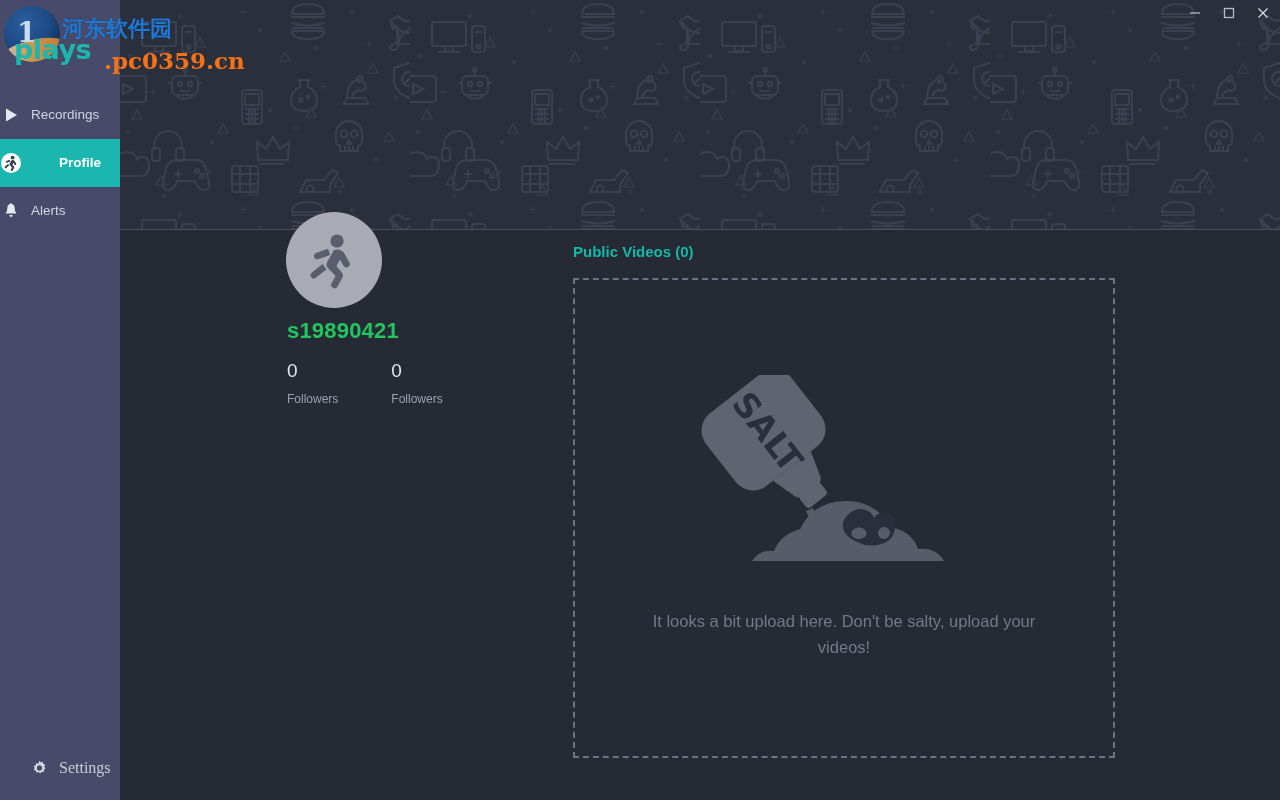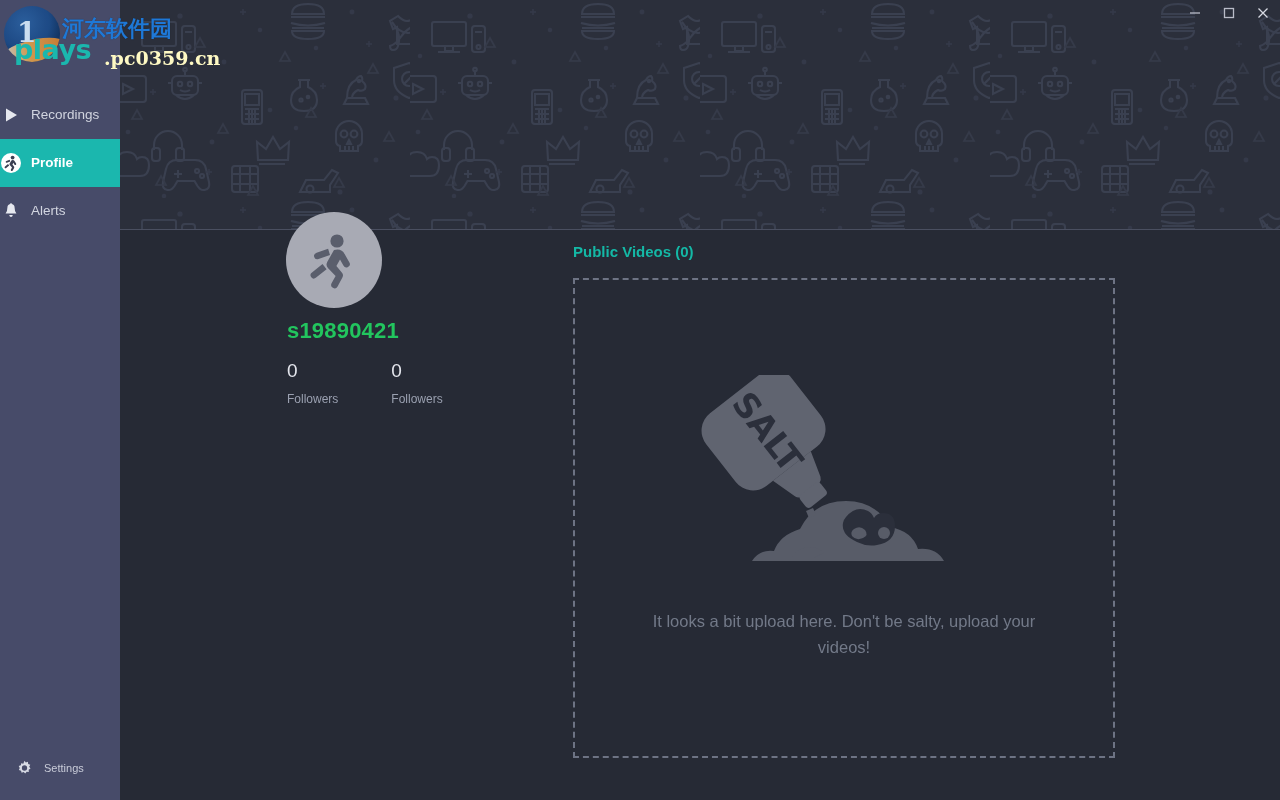--- a/index.html
+++ b/index.html
@@ -96,39 +96,41 @@
     display: flex;
     align-items: center;
     height: 48px;
     color: #d2d5e0;
     font-size: 13.5px;
   }
   .nav-item.active {
     background: #1bb7ae;
     color: #ffffff;
     font-weight: 700;
+    gap: 28px;
   }
   .nav-icon {
     width: 22px;
     display: flex;
     align-items: center;
     justify-content: center;
     margin-right: 9px;
   }
   .nav-label { line-height: 1; }
 
   .settings-item {
     position: absolute;
     left: 0; bottom: 16px;
     display: flex;
     align-items: center;
     height: 32px;
-    padding-left: 13px;
+    padding-left: 28px;
     color: #c9ccd9;
-    font-size: 11px;
+    font-size: 16px;
+    font-family: Liberation Serif, serif;
   }
 
   
   .banner {
     position: absolute;
     left: 120px; top: 0;
     width: 1160px; height: 230px;
     background: #2b2f3b;
     overflow: hidden;
     z-index: 5;
@@ -159,23 +161,23 @@
     font-size: 22px;
     font-weight: 700;
     color: #1e78d7;
     font-family: "DejaVu Sans", sans-serif;
     text-shadow: 0 0 1px rgba(0,0,0,.35);
     white-space: nowrap;
   }
   .wm-url {
     position: absolute;
     left: 104px; top: 47px;
-    font-size: 19px;
-    font-weight: 700;
-    color: #fef9c3;
+    font-size: 23px;
+    font-weight: 700;
+    color: #f97316;
     font-family: "DejaVu Serif", serif;
     white-space: nowrap;
   }
 
   
   .profile-col {
     position: absolute;
     left: 230px; top: 212px;
     width: 300px;
     z-index: 10;

